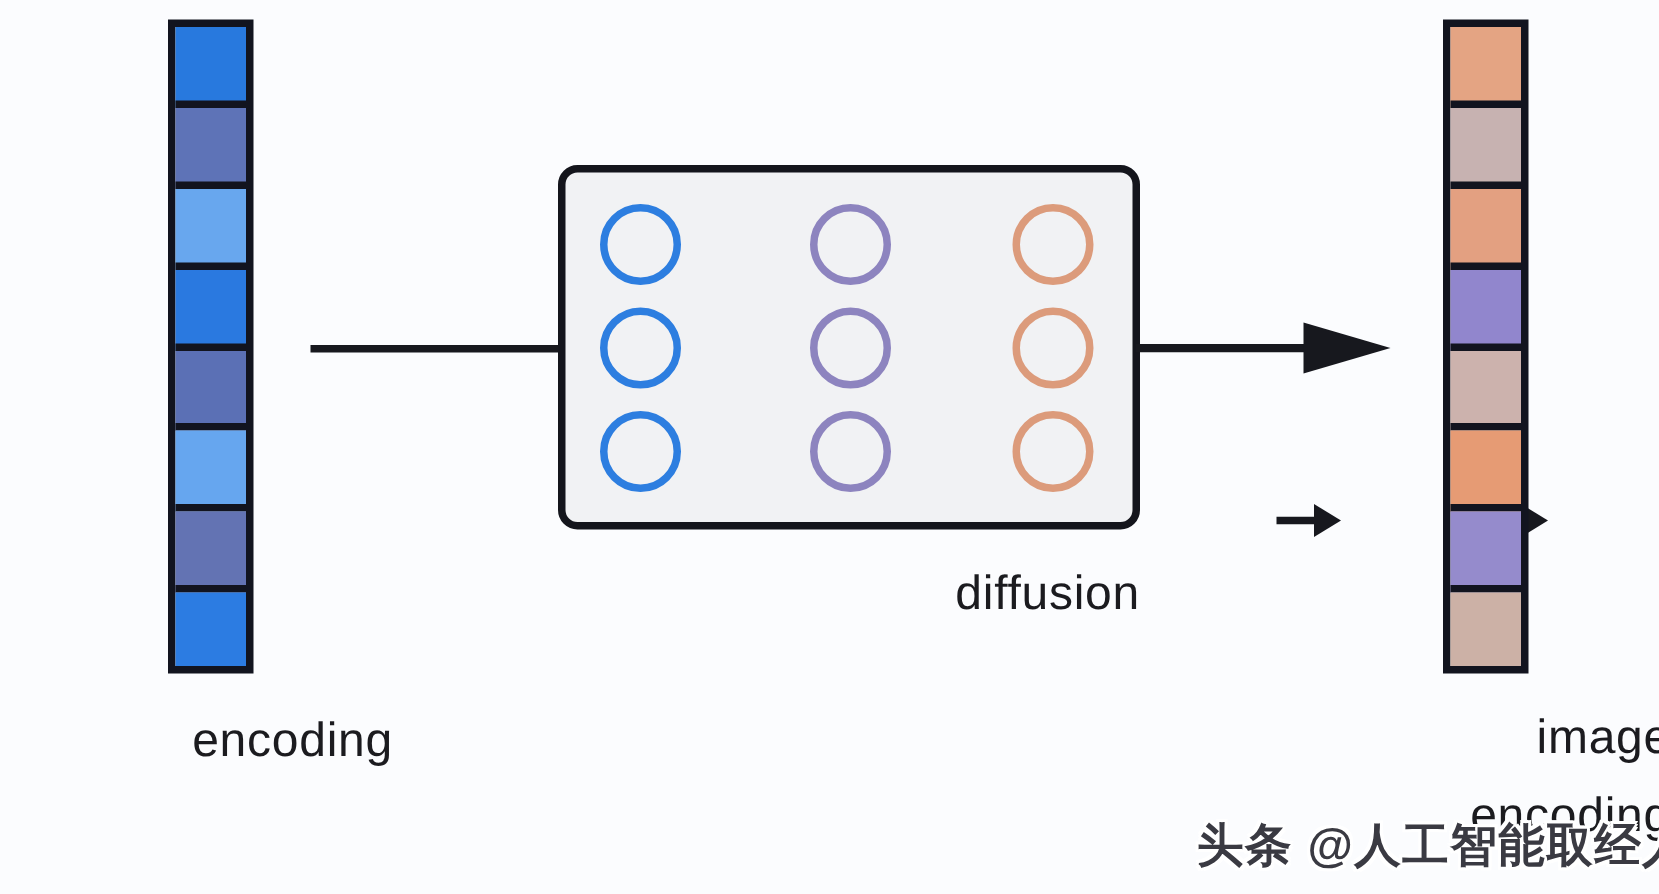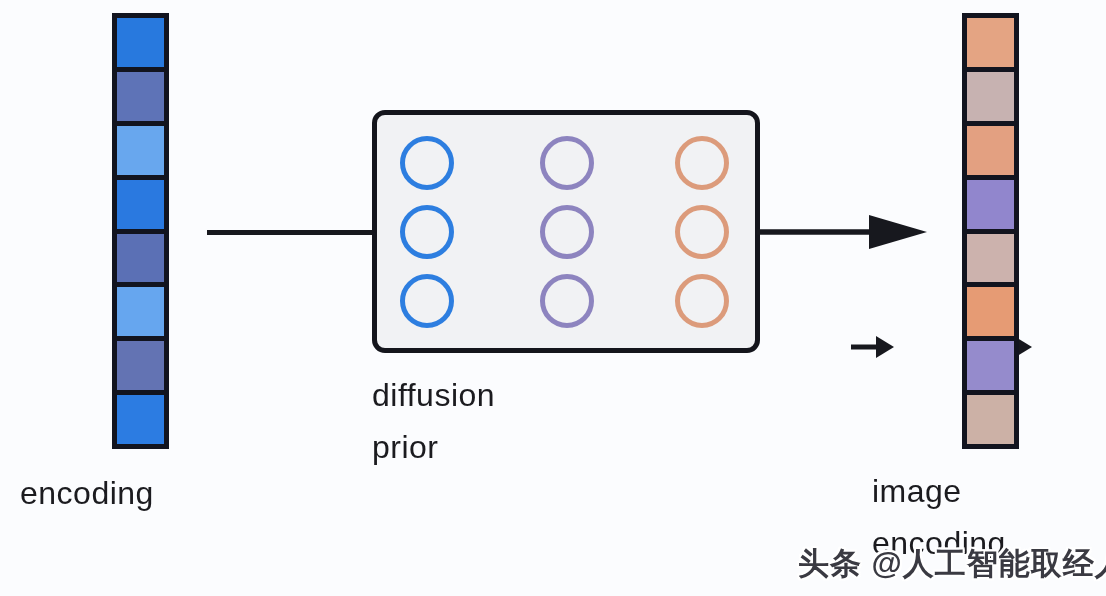--- a/index.html
+++ b/index.html
@@ -65,21 +65,21 @@
     width: 166px; height: 5px;
   }
   .small-arrow { position: absolute; top: 217px; }
   #small-arrow-1 { left: 473px; }
   #small-arrow-2 { left: 611px; }
   .big-arrow { position: absolute; left: 757px; top: 210px; }
 
   
   .label {
     position: absolute;
-    text-align: left;
+    text-align: right;
     font-size: 32px;
     line-height: 52px;
     letter-spacing: 0.5px;
     color: #1b1b1f;
   }
   #label-diffusion { left: 372px; top: 369px; width: 388px; }
   #label-text      { left: 20px;  top: 467px; width: 242px; }
   #label-image     { left: 872px; top: 465px; width: 242px; }
 
   
@@ -159,21 +159,20 @@
       <div class="cell" style="background: rgb(149, 139, 204); border-color: rgb(18, 20, 31);"></div>
       <div class="cell" style="background: rgb(204, 177, 166); border-color: rgb(18, 20, 31);"></div>
     </div>
 
   <div class="label" id="label-text" style="color: rgb(27, 27, 31);">
     <div>encoding</div>
   </div>
 
   <div class="label" id="label-diffusion" style="color: rgb(27, 27, 31);">
     <div>diffusion</div>
-    <div>prior</div>
   </div>
 
   <div class="label" id="label-image" style="color: rgb(27, 27, 31);">
     <div>image</div>
     <div>encoding</div>
   </div>
 
   <div class="watermark" style="color: rgb(58, 58, 66);">头条 @人工智能取经人.</div>
 
 </div>

